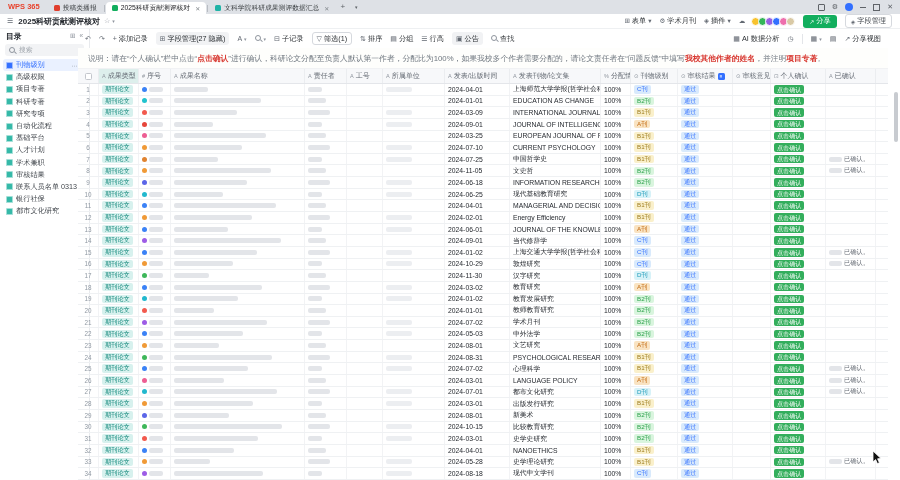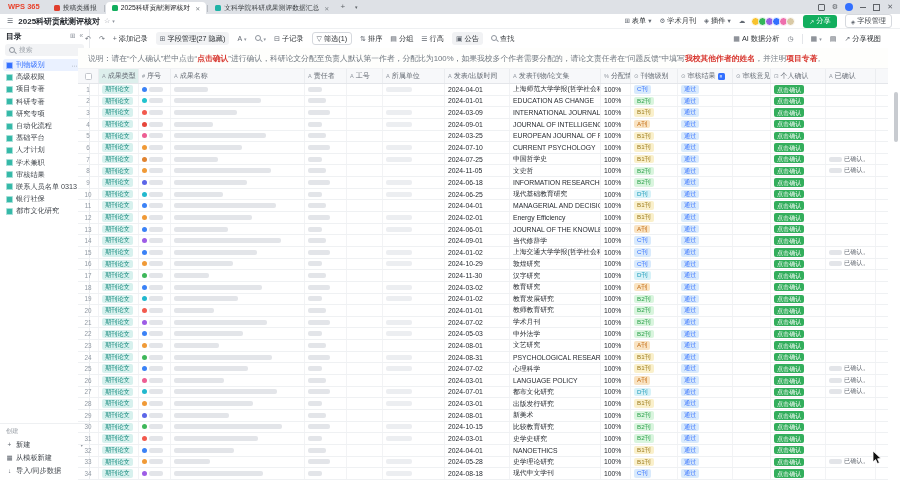--- a/index.html
+++ b/index.html
@@ -224,38 +224,20 @@
       </div>
       <div class="sb-item">
         <span class="gicon"></span>
         <span>银行社保</span>
       </div>
       <div class="sb-item">
         <span class="gicon"></span>
         <span>都市文化研究</span>
       </div>
     </div>
-  <div class="sb-bottom">
-    <div class="sb-create-label">创建</div>
-    <div id="sb-create">
-        <div class="sb-citem">
-          <span class="ci">+</span>
-          <span>新建</span>
-          <span class="tail">▾</span>
-        </div>
-        <div class="sb-citem">
-          <span class="ci">▦</span>
-          <span>从模板新建</span>
-        </div>
-        <div class="sb-citem">
-          <span class="ci">↓</span>
-          <span>导入/同步数据</span>
-        </div>
-      </div>
-  </div>
 </div>
 
 <div class="main">
   <div class="toolbar" id="toolbar">
       <span class="tbb">
         <span class="ig">↶</span>
       </span>
       <span class="tbb">
         <span class="ig">↷</span>
       </span>

